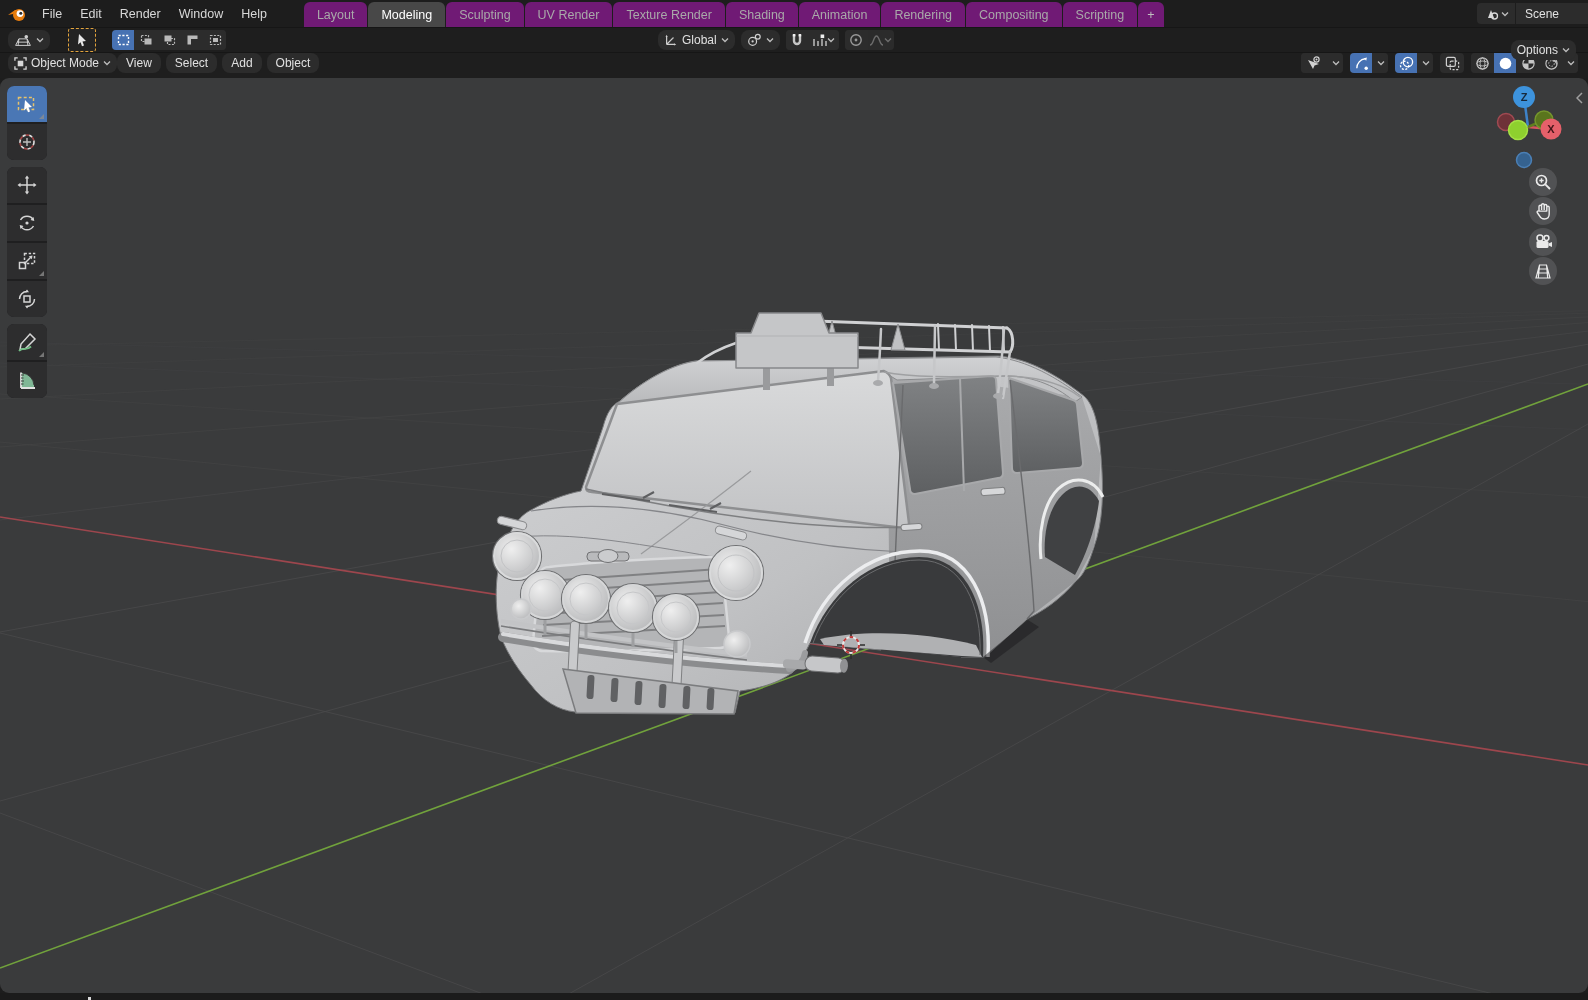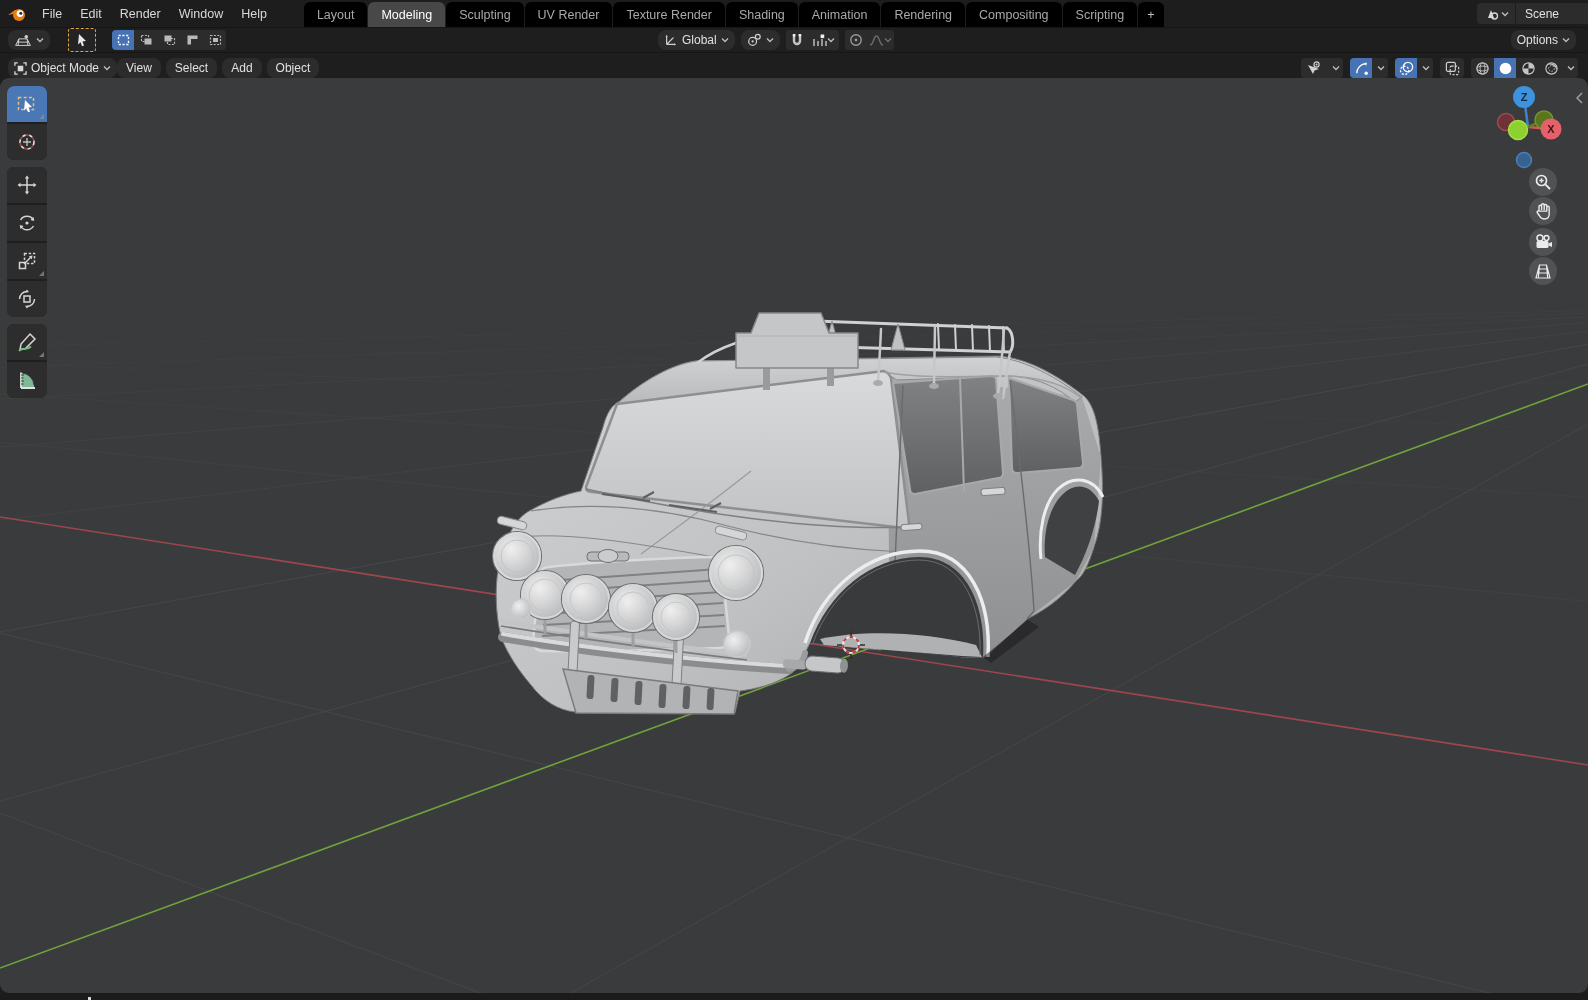--- a/index.html
+++ b/index.html
@@ -7,44 +7,44 @@
     width:1588px;height:1000px;overflow:hidden;position:relative;
     background:#1d1d1d;font-family:"Liberation Sans","DejaVu Sans",sans-serif;
     -webkit-font-smoothing:antialiased;color:#d6d6d6;font-size:12px;
   }
   svg{display:block}
   
   .row1{height:27px;display:flex;align-items:center;padding-left:5px;background:#1d1d1d;position:relative}
   .logo{width:24px;height:20px;display:flex;align-items:center;justify-content:center;margin-right:4px}
   .menu-item{padding:3px 9px;border-radius:4px;color:#d8d8d8;font-size:12.5px}
   .tabs{display:flex;gap:1px;margin-left:28px;align-self:flex-end;height:25px}
-  .tab{display:flex;align-items:center;padding:0 13px;background:#000000;color:#a9a9a9;
+  .tab{display:flex;align-items:center;padding:0 13px;background:#701a75;color:#a9a9a9;
        border-radius:6px 6px 0 0;font-size:12.5px;white-space:nowrap}
   .tab.active{background:#484848;color:#ffffff}
   .tab.add{padding:0 9px;color:#bfbfbf}
   .scene-box{margin-left:auto;display:flex;gap:1px;height:21px;transform:translateX(16px)}
   .scene-iconbtn{width:38px;background:#2c2c2c;border-radius:4px 0 0 4px;display:flex;align-items:center;justify-content:center;gap:2px}
   .scene-name{width:70px;background:#2c2c2c;display:flex;align-items:center;padding:0 9px;color:#e2e2e2}
   
   .row2{height:25px;display:flex;align-items:center;background:#1e1e1e;position:relative;border-top:1px solid #161616;box-sizing:border-box}
   .cluster{display:flex;align-items:center;gap:6px}
   .cluster.left{padding-left:8px}
   .cluster.center{position:absolute;left:658px;top:0;height:100%}
   .btn{background:#2c2c2c;border-radius:8px;height:20px;display:flex;align-items:center;justify-content:center;padding:0 6px;gap:4px;color:#e0e0e0}
   .btn .lbl{font-size:12px}
   .seg{display:flex;background:#2c2c2c;border-radius:4px;overflow:hidden;gap:1px}
   .seg .cell{width:22px;height:20px;display:flex;align-items:center;justify-content:center;background:#2c2c2c}
   .seg .cell.on{background:#4772b3}
   .seg .cell.chev{width:15px}
   .tool-current{width:26px;height:22px;display:flex;align-items:center;justify-content:center;
       border:1.5px dashed #e2a33c;border-radius:3px;background:#232323}
   .dim{opacity:.45}
-  .options-btn{position:absolute;right:12px;top:2px}
+  .options-btn{position:absolute;right:12px;top:12px}
   
-  .row3{height:26px;display:flex;align-items:flex-end;background:#1e1e1e;border-top:1px solid #161616;box-sizing:border-box;padding:0 8px}
+  .row3{height:26px;display:flex;align-items:flex-start;background:#1e1e1e;border-top:1px solid #161616;box-sizing:border-box;padding:0 8px}
   .hdr-menus{display:flex;gap:5px;margin-left:0}
   .hdr-menus .btn{padding:0 9px}
   .hdr-right{margin-left:auto;display:flex;gap:7px;align-items:center;padding-right:2px}
   
   .viewport{position:absolute;left:0;top:78px;width:1588px;height:915px;background:#3a3b3c;border-radius:9px;overflow:hidden}
   .overlay-text{position:absolute;left:65px;top:7px;line-height:18px;pointer-events:none}
   .overlay-text .l1{color:#d5d5d5;font-size:12px}
   .overlay-text .l2{color:#bdbdbd;font-size:12px}
   
   .toolbar{position:absolute;left:7px;top:8px;display:flex;flex-direction:column;gap:7px}

